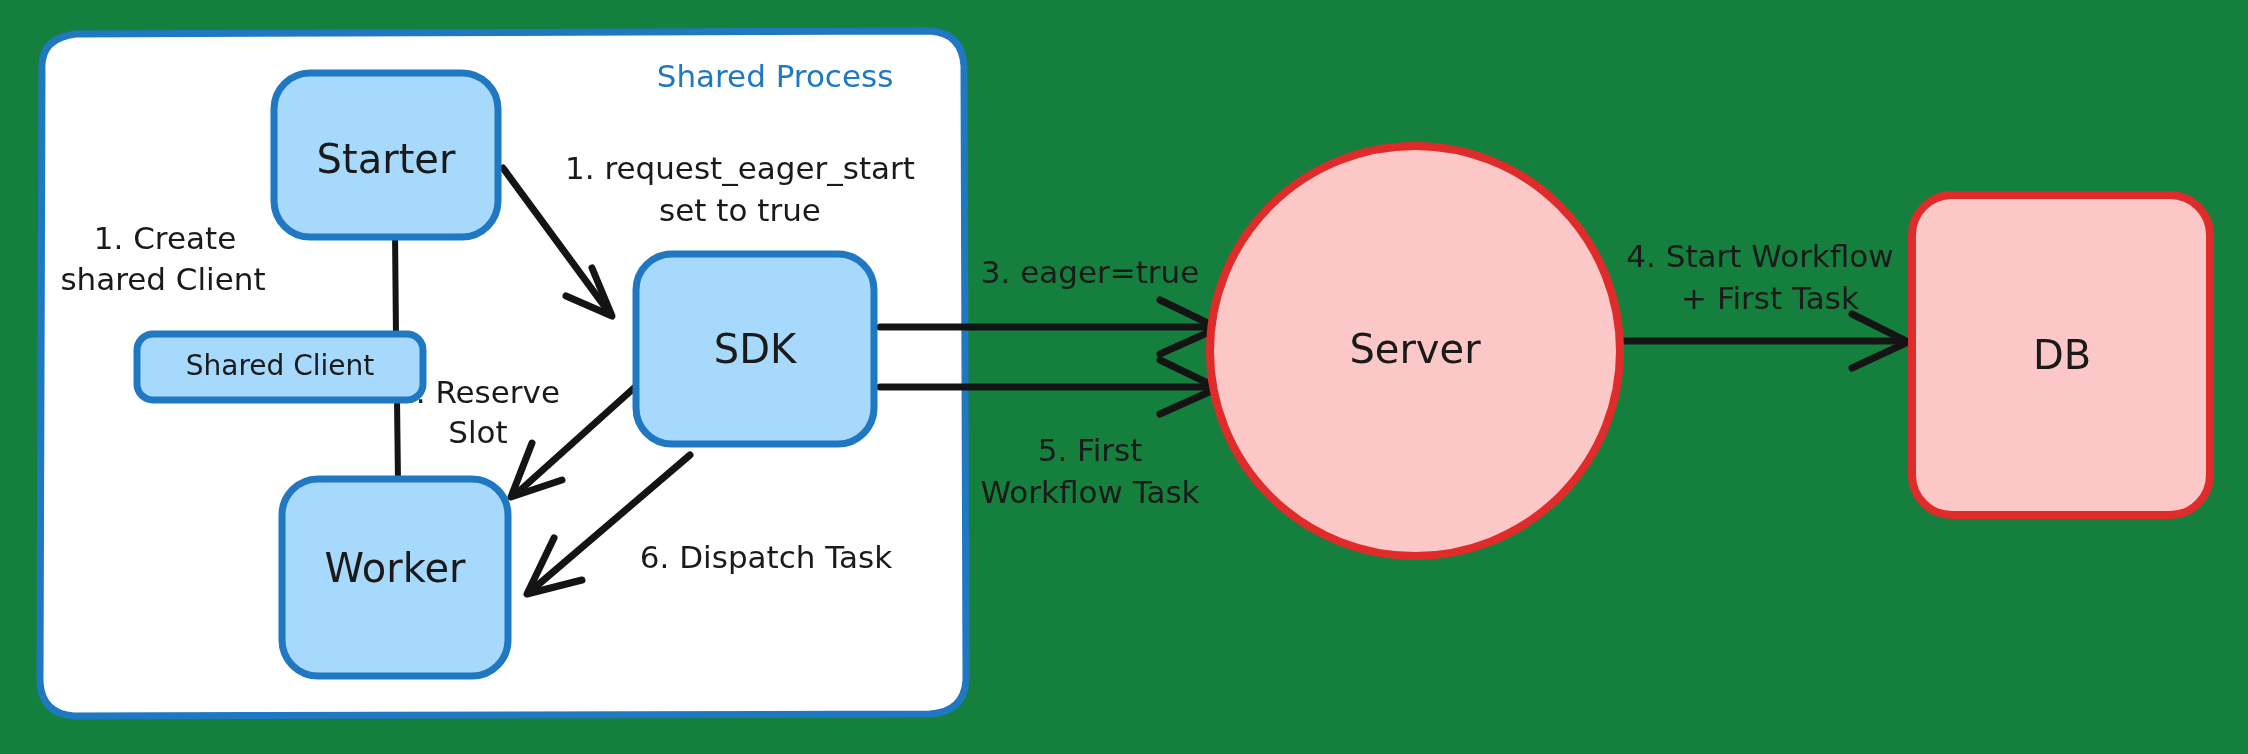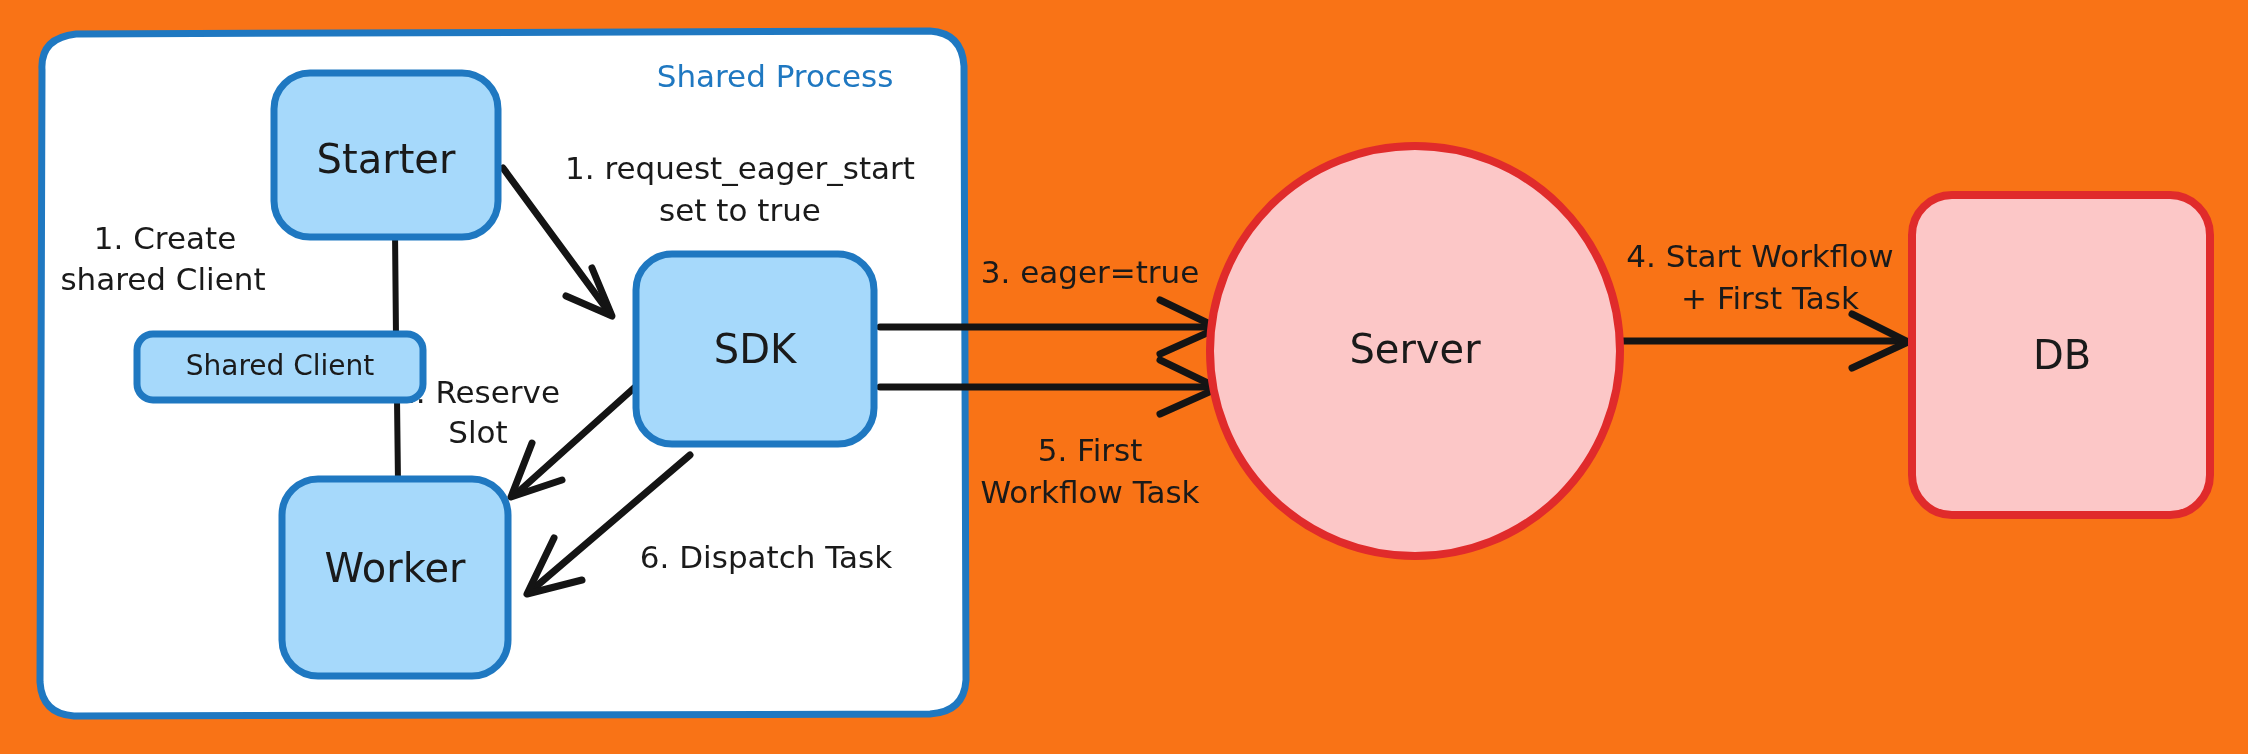--- a/index.html
+++ b/index.html
@@ -8,21 +8,21 @@
     padding: 0;
     background: #ffffff;
   }
   body {
     font-family: "DejaVu Sans", sans-serif;
   }
   #canvas {
     position: relative;
     width: 2248px;
     height: 754px;
-    background: #f97316;
+    background: #15803d;
     overflow: hidden;
   }
   svg.layer {
     position: absolute;
     left: 0;
     top: 0;
     width: 2248px;
     height: 754px;
   }
   .node-label {

